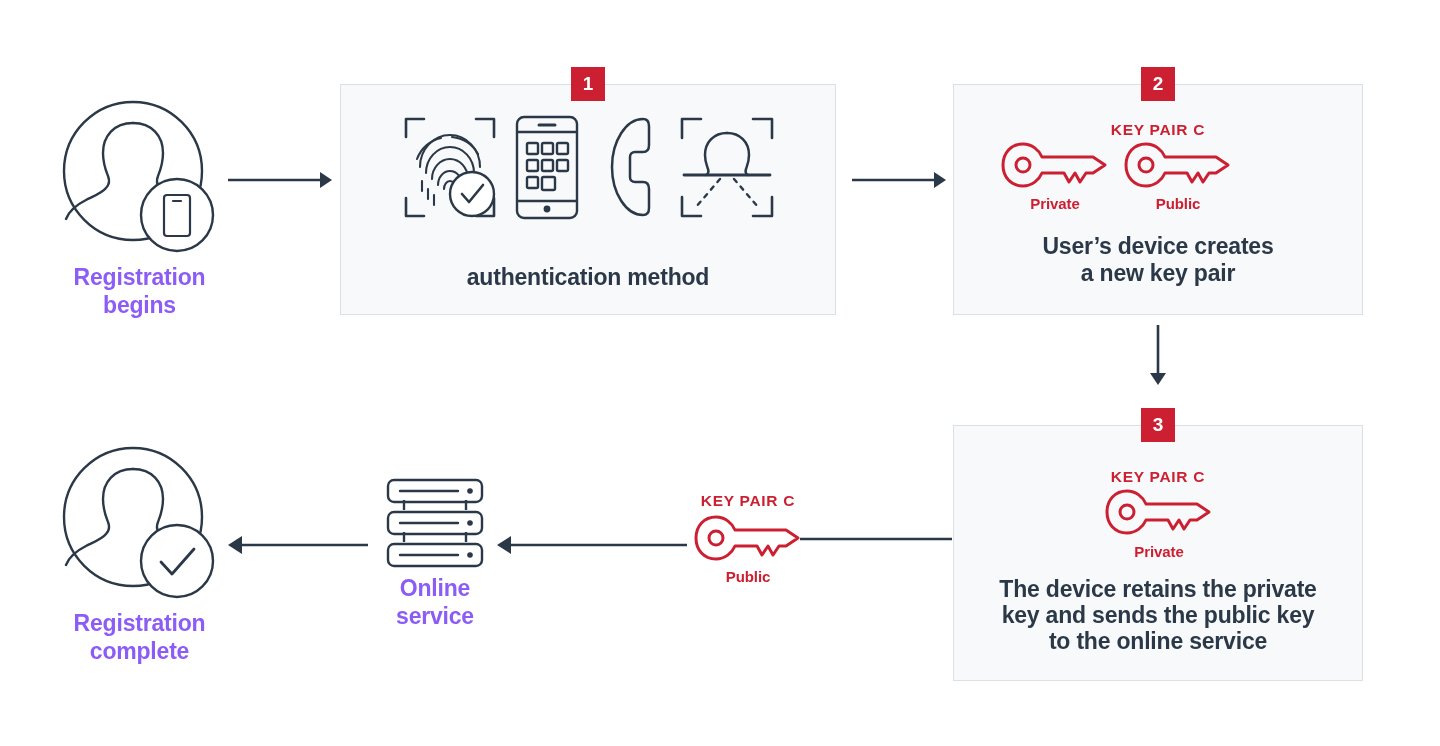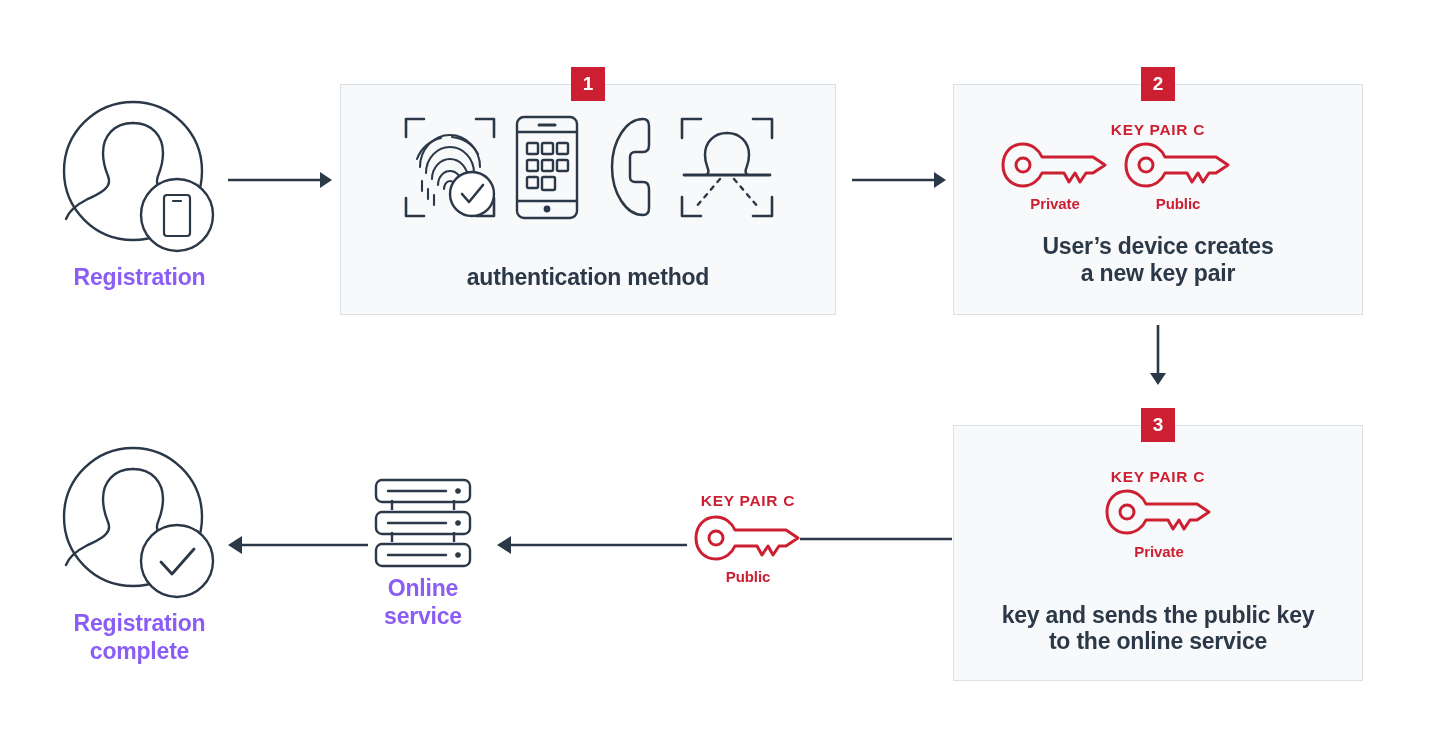--- a/index.html
+++ b/index.html
@@ -108,20 +108,21 @@
         <path d="M71 28 c19 0 30 13 30 30 c0 11 -3 18 -5 23 c-2 5 -1 9 2 12
                  c2 2 5 4 9 6"></path>
       </g>
       <circle cx="115" cy="120" r="36" fill="#ffffff" stroke="#2b3847" stroke-width="2.4"></circle>
       <g fill="none" stroke="#2b3847" stroke-width="2.2" stroke-linejoin="round">
         <rect x="102" y="100" width="26" height="41" rx="3"></rect>
         <line x1="111" y1="106" x2="119" y2="106" stroke-linecap="round"></line>
       </g>
     </svg>
     <div class="node-label" style="top:168px;">Registration</div>
+    <div class="node-label" style="top:196px;">begins</div>
   </div>
 
   <div class="node" style="left:228px; top:168px; width:104px; height:24px;">
     <svg width="104" height="24" viewBox="0 0 104 24">
       <line x1="0" y1="12" x2="92" y2="12" stroke="#2b3847" stroke-width="2.6"></line>
       <polygon points="92,4 104,12 92,20" fill="#2b3847"></polygon>
     </svg>
   </div>
 
   <div class="panel" style="left:340px; top:84px; width:496px; height:231px;">
@@ -245,20 +246,21 @@
     <div class="node" style="left:151px; top:63px; width:108px; height:46px;">
       <svg width="108" height="46" viewBox="0 0 108 46">
         <path d="M22 2 C10 2 2 11 2 23 C2 35 10 44 22 44 C31 44 38 38 41 31
                  L63 31 L68 40 L74 31 L79 40 L85 31 L92 31 L104 23 L92 15
                  L41 15 C38 8 31 2 22 2 Z" fill="none" stroke="#cc2032" stroke-width="3" stroke-linejoin="round" stroke-linecap="round"></path>
         <circle cx="22" cy="23" r="7" fill="none" stroke="#cc2032" stroke-width="3"></circle>
       </svg>
     </div>
     <div class="key-label" style="left:151px; top:117px; width:108px;">Private</div>
 
+    <div class="panel-caption" style="top:150px;">The device retains the private</div>
     <div class="panel-caption" style="top:176px;">key and sends the public key</div>
     <div class="panel-caption" style="top:202px;">to the online service</div>
   </div>
   <div class="badge" style="left:1141px; top:408px;">3</div>
 
   <div class="node" style="left:800px; top:533px; width:152px; height:12px;">
     <svg width="152" height="12" viewBox="0 0 152 12">
       <line x1="0" y1="6" x2="152" y2="6" stroke="#2b3847" stroke-width="2.6"></line>
     </svg>
   </div>
@@ -276,21 +278,21 @@
     <div class="key-label" style="left:4px; top:76px; width:108px;">Public</div>
   </div>
 
   <div class="node" style="left:497px; top:533px; width:190px; height:24px;">
     <svg width="190" height="24" viewBox="0 0 190 24">
       <line x1="190" y1="12" x2="14" y2="12" stroke="#2b3847" stroke-width="2.6"></line>
       <polygon points="14,3 14,21 0,12" fill="#2b3847"></polygon>
     </svg>
   </div>
 
-  <div class="node" style="left:368px; top:478px; width:110px; height:92px;">
+  <div class="node" style="left:380px; top:478px; width:110px; height:92px;">
     <svg width="110" height="92" viewBox="0 0 110 92">
       <g fill="none" stroke="#2b3847" stroke-width="2.4" stroke-linejoin="round">
         <line x1="24" y1="22" x2="24" y2="32"></line>
         <line x1="86" y1="22" x2="86" y2="32"></line>
         <line x1="24" y1="54" x2="24" y2="64"></line>
         <line x1="86" y1="54" x2="86" y2="64"></line>
         <rect x="8" y="2" width="94" height="22" rx="6"></rect>
         <rect x="8" y="34" width="94" height="22" rx="6"></rect>
         <rect x="8" y="66" width="94" height="22" rx="6"></rect>
         <line x1="20" y1="13" x2="78" y2="13" stroke-linecap="round"></line>

